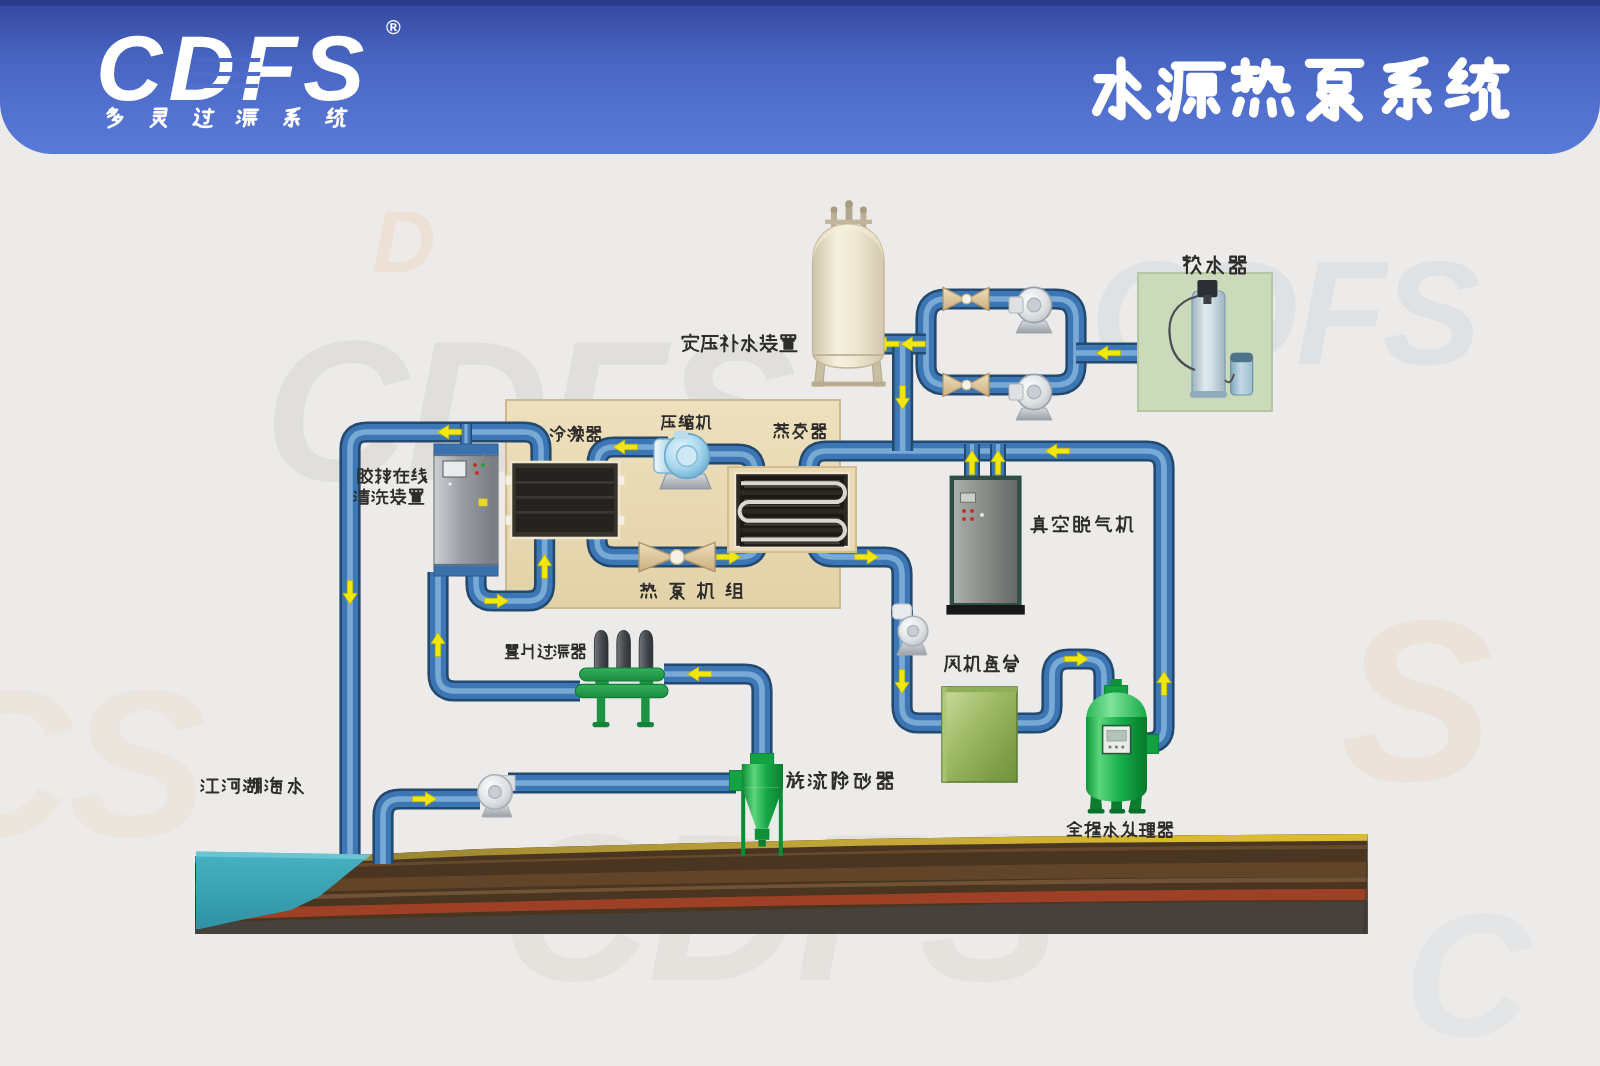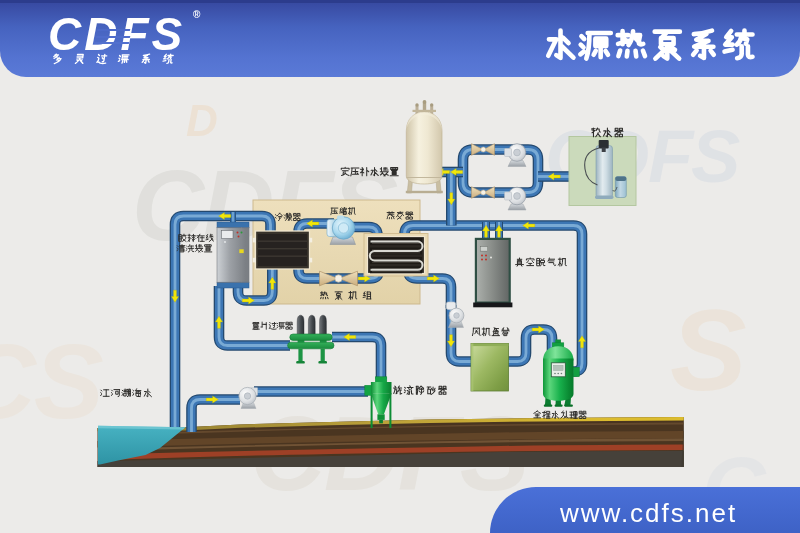--- a/index.html
+++ b/index.html
@@ -575,15 +575,12 @@
       </g>
 <g transform="translate(543.0 28.5) scale(3.500)" fill="none" stroke="#ffffff" stroke-width="1.32" stroke-linecap="round" stroke-linejoin="round">
         <use href="#g6C34" x="0.00"></use>
         <use href="#g6E90" x="10.17"></use>
         <use href="#g70ED" x="20.34"></use>
         <use href="#g6CF5" x="30.51"></use>
         <use href="#g7CFB" x="40.69"></use>
         <use href="#g7EDF" x="50.86"></use>
       </g>
 </svg>
-<div id="ftr">
-      <div>www.cdfs.net</div>
-    </div>
 </div>
 </body></html>

